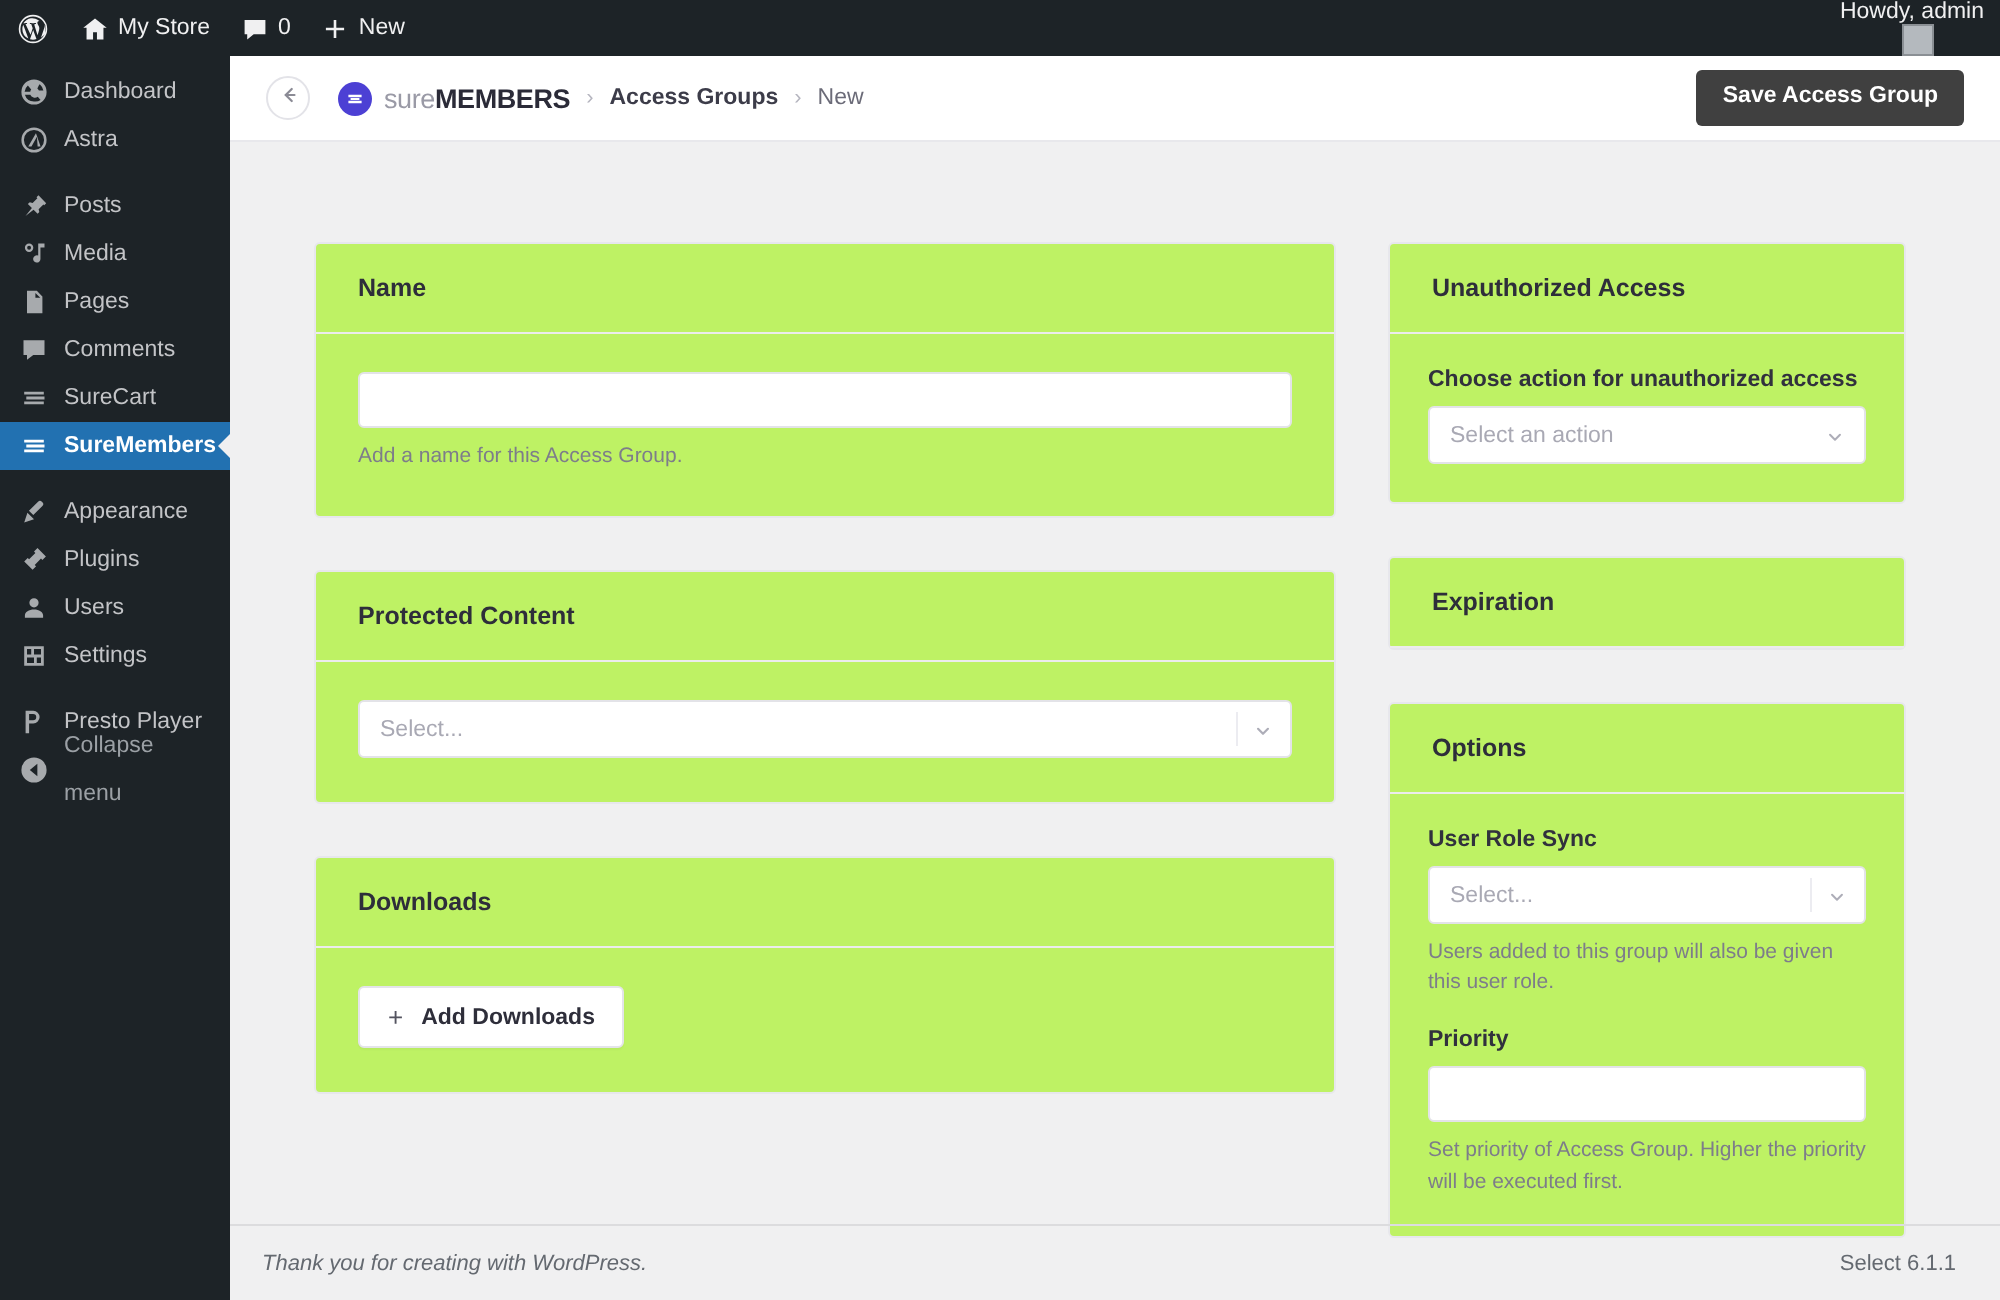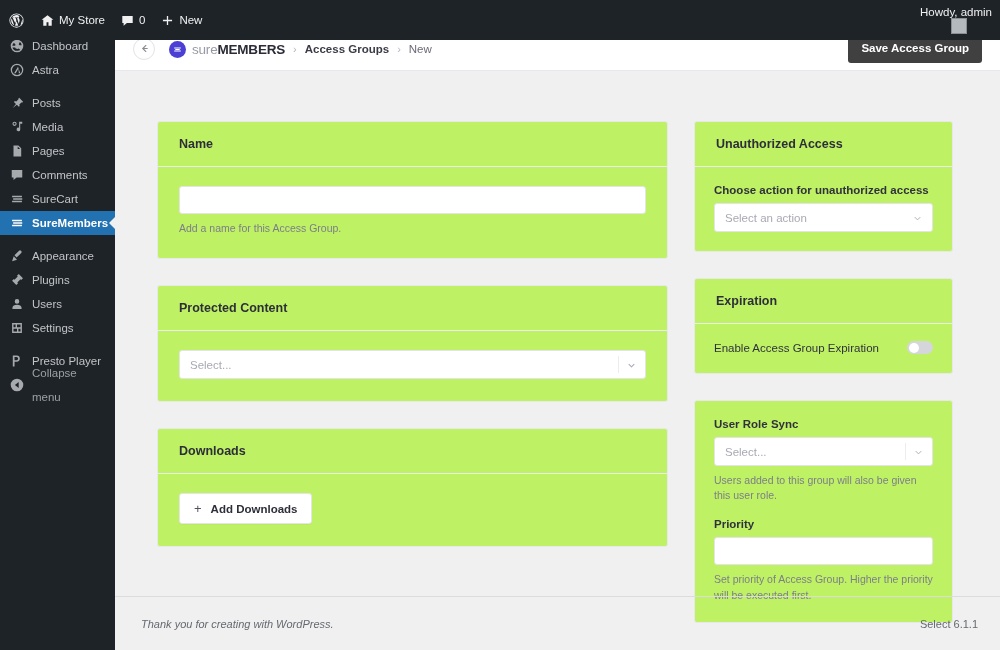--- a/index.html
+++ b/index.html
@@ -6,21 +6,21 @@
   html, body {
     width: 1000px; height: 650px;
     font-family: "Liberation Sans", sans-serif;
     background: #f0f0f1;
     overflow: hidden;
   }
   #app { position: relative; width: 1000px; height: 650px; }
 
   
   .adminbar {
-    position: absolute; top: 0; left: 0; width: 1000px; height: 40px;
+    position: absolute; top: 0; left: 0; width: 1000px; height: 28px;
     background: #1d2327; color: #f0f0f1;
     display: flex; align-items: center; font-size: 11.5px;
     z-index: 50;
     text-align: center;
   }
   .ab-item {
     display: flex; align-items: center; gap: 5px;
     height: 28px; padding: 0 8px; color: #f0f0f1; white-space: nowrap;
   }
   .ab-item:first-child { padding: 0 9px; }
@@ -151,23 +151,23 @@
   }
   .toggle .knob {
     position: absolute; left: 1.5px; top: 1.5px; width: 10px; height: 10px;
     border-radius: 50%; background: #fff;
   }
 
   .mt14 { margin-top: 15px; }
 
   
   .footer {
-    position: absolute; left: 115px; bottom: 0; width: 885px; height: 54px;
+    position: absolute; left: 115px; bottom: 0; width: 885px; height: 38px;
     border-top: 1px solid #dcdcde;
-    display: flex; align-items: center; padding: 0 22px 0 26px;
+    display: flex; align-items: center; padding: 0 22px 0 16px;
     font-size: 11px; color: #646970;
   }
   .footer .left { font-style: italic; }
   .footer .right { margin-left: auto; }
 </style>
 </head>
 <body>
 
 <div id="app">
 
@@ -429,31 +429,24 @@
                 <svg width="11" height="11" viewBox="0 0 20 20" fill="none" stroke="currentColor" stroke-width="1.8" stroke-linecap="round" stroke-linejoin="round">
                     <path d="M5.5 8 10 12.5 14.5 8"></path>
                   </svg>
               </span>
             </div>
           </div>
         </div>
 
         <div class="card">
           <div class="card-head">Expiration</div>
-          <div class="card-body rt">
-            <div class="toggle-row">
-              <span class="toggle-label">Enable Access Group Expiration</span>
-              <span class="toggle">
-                <span class="knob"></span>
-              </span>
-            </div>
-          </div>
-        </div>
-
-        <div class="card">
+        </div>
+
+        <div class="card">
+          <div class="card-head">Options</div>
           <div class="card-body rt">
 
             <div class="field-label">User Role Sync</div>
             <div class="select">
               <span>Select...</span>
               <span class="sel-div"></span>
               <span class="chev">
                 <svg width="11" height="11" viewBox="0 0 20 20" fill="none" stroke="currentColor" stroke-width="1.8" stroke-linecap="round" stroke-linejoin="round">
                     <path d="M5.5 8 10 12.5 14.5 8"></path>
                   </svg>

